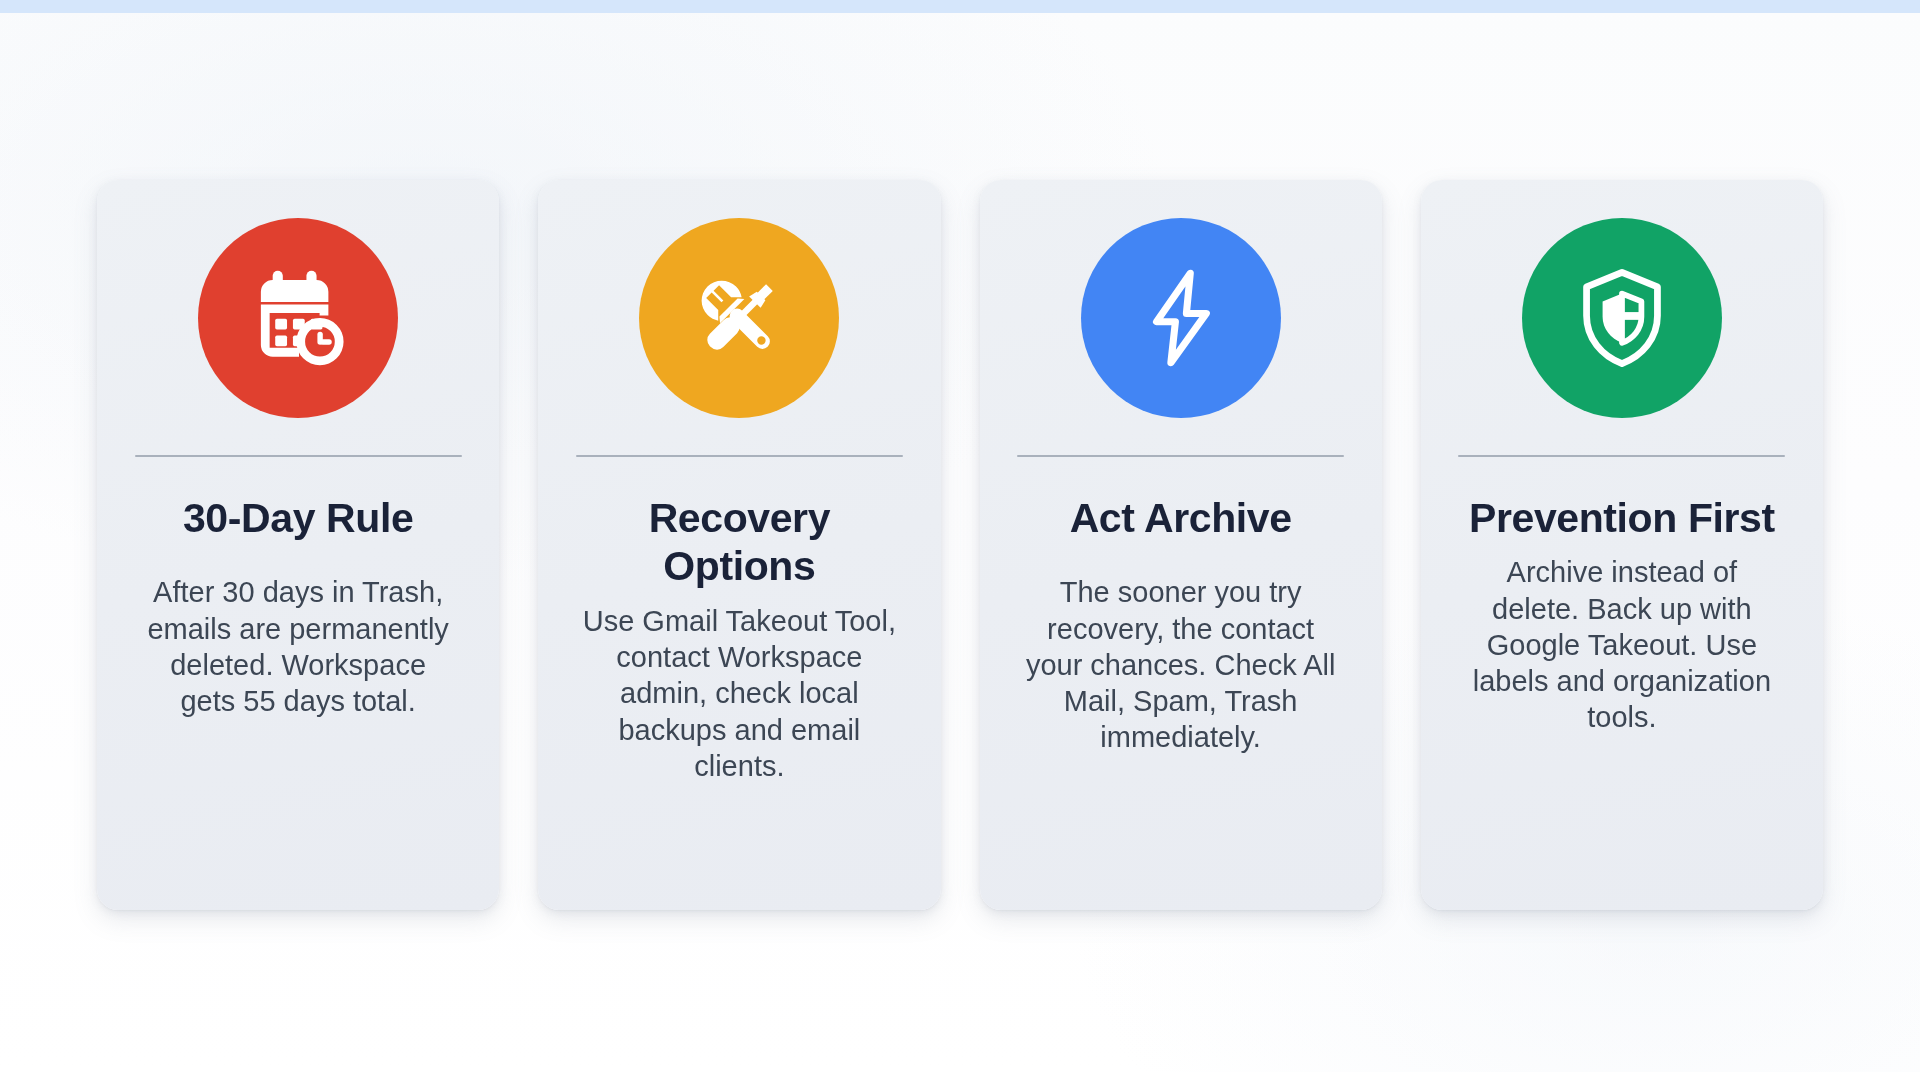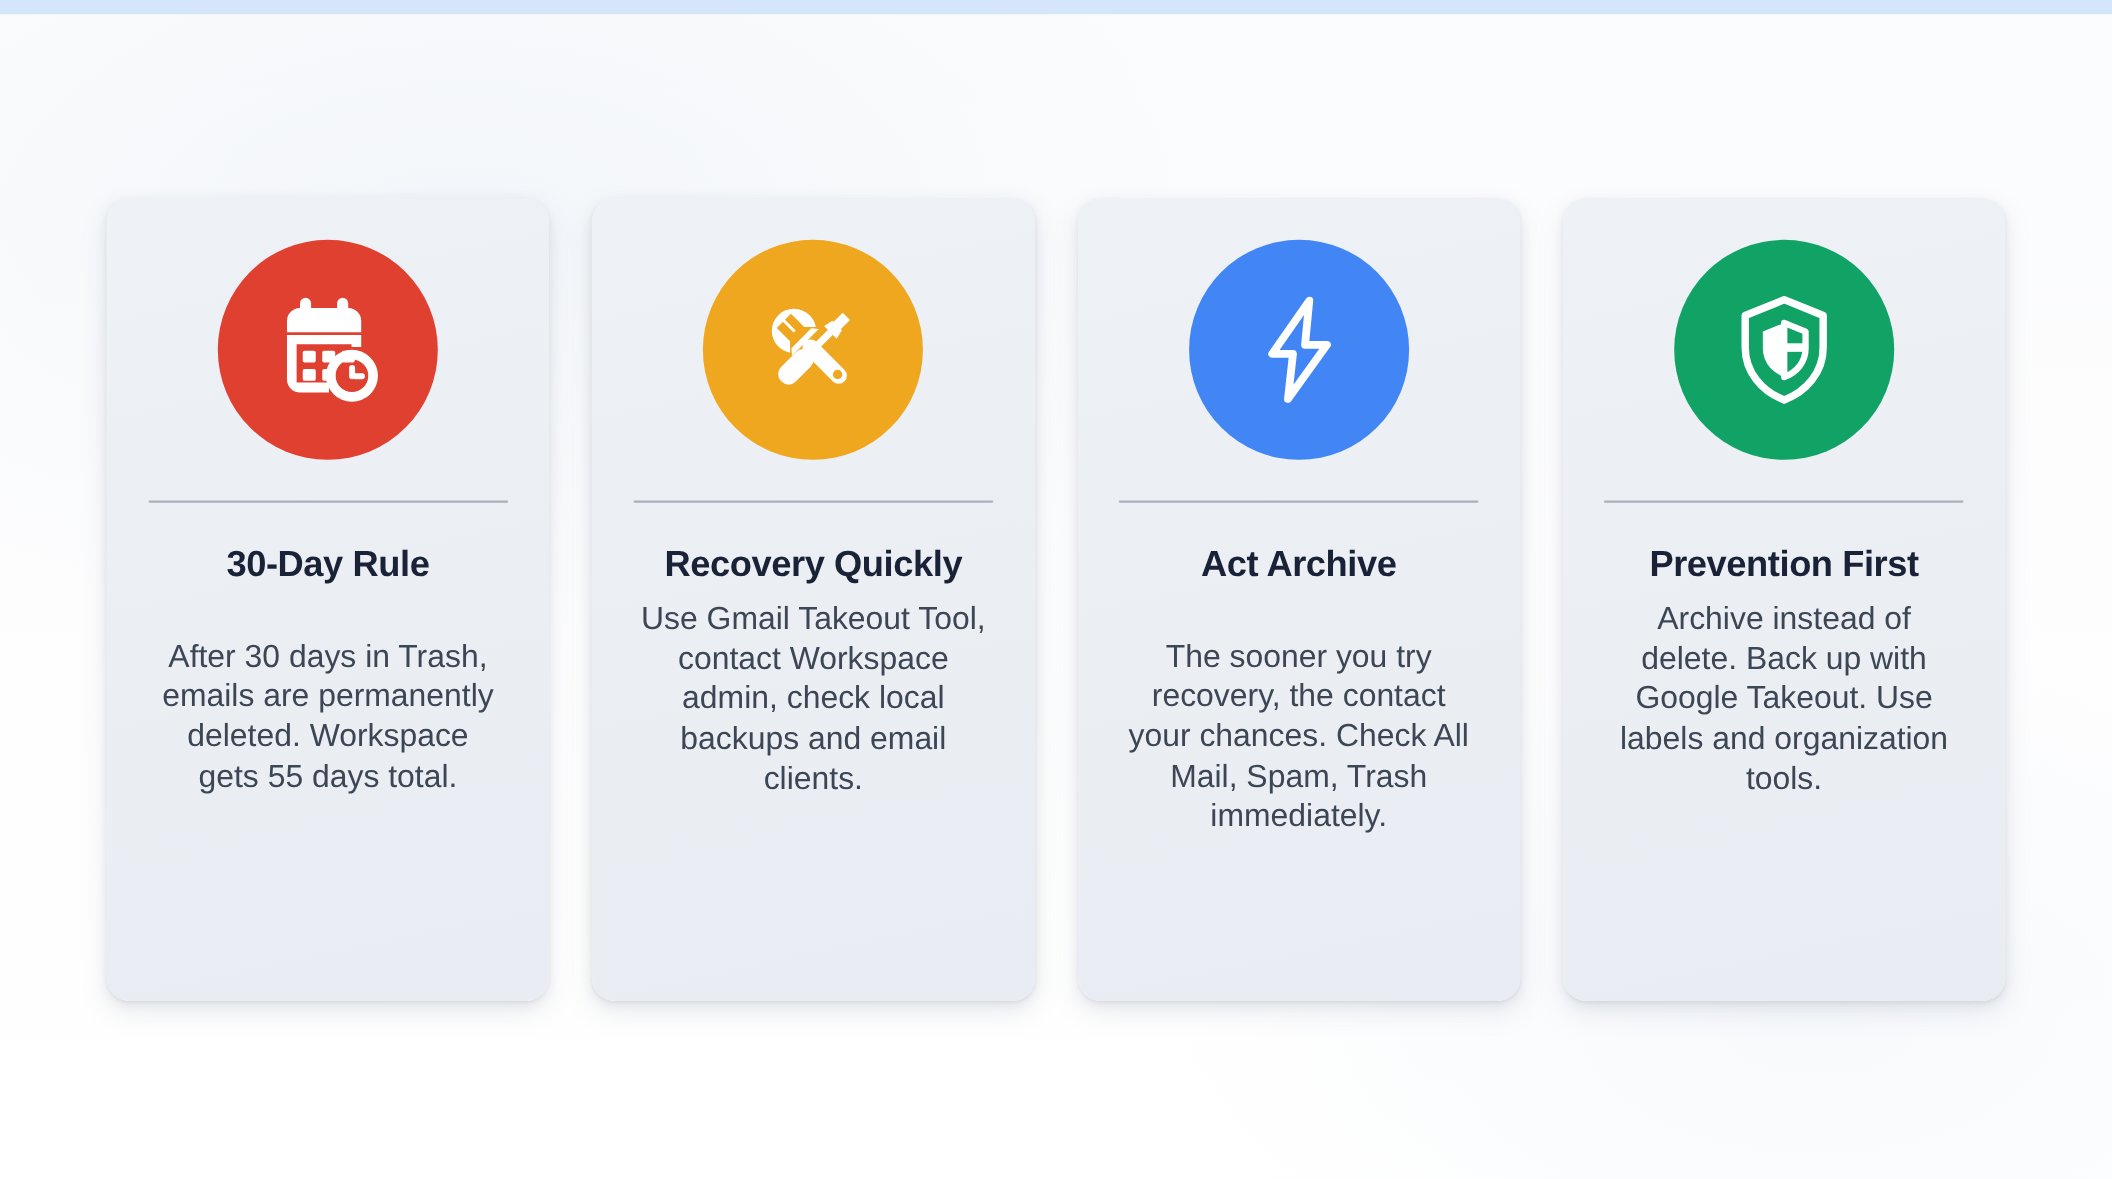--- a/index.html
+++ b/index.html
@@ -89,31 +89,31 @@
     height: 2px;
     background: #a9b1bc;
     flex: none;
     border-radius: 1px;
   }
 
   .card-title {
     margin-top: 37px;
     width: 340px;
     text-align: center;
-    font-size: 33px;
+    font-size: 41px;
     line-height: 1.18;
     font-weight: 700;
     letter-spacing: -0.4px;
     color: #1a2238;
     flex: none;
     white-space: pre-line;
   }
 
   .card-body {
-    margin-top: 46px;
+    margin-top: 32px;
     width: 318px;
     text-align: center;
     font-size: 29px;
     line-height: 1.25;
     font-weight: 400;
     color: #3c4654;
     flex: none;
   }
 
   
@@ -183,21 +183,21 @@
               <path d="M24.4 23.2h15.2l2.6 3.1H21.8z"></path>
 
               <rect x="27.6" y="26" width="8.8" height="30" rx="4.3"></rect>
 
               <circle cx="32" cy="50.8" r="2.5" fill="#efa720"></circle>
             </g>
           </g>
         </svg>
       </div>
       <div class="divider"></div>
-      <div class="card-title">Recovery Quickly</div>
+      <div class="card-title">Recovery Options</div>
       <div class="card-body">Use Gmail Takeout Tool, contact Workspace admin, check local backups and email clients.</div>
     </div>
 
     <div class="card">
       <div class="icon-wrap" style="background: rgb(66, 133, 244);">
         <svg width="108" height="108" viewBox="0 0 64 64">
           <path d="M37.5 5.5 17.5 34.2h11.2L26 58.5 47 29.3H35.2z" fill="none" stroke="#ffffff" stroke-width="4.2" stroke-linejoin="round" stroke-linecap="round"></path>
         </svg>
       </div>
       <div class="divider"></div>

